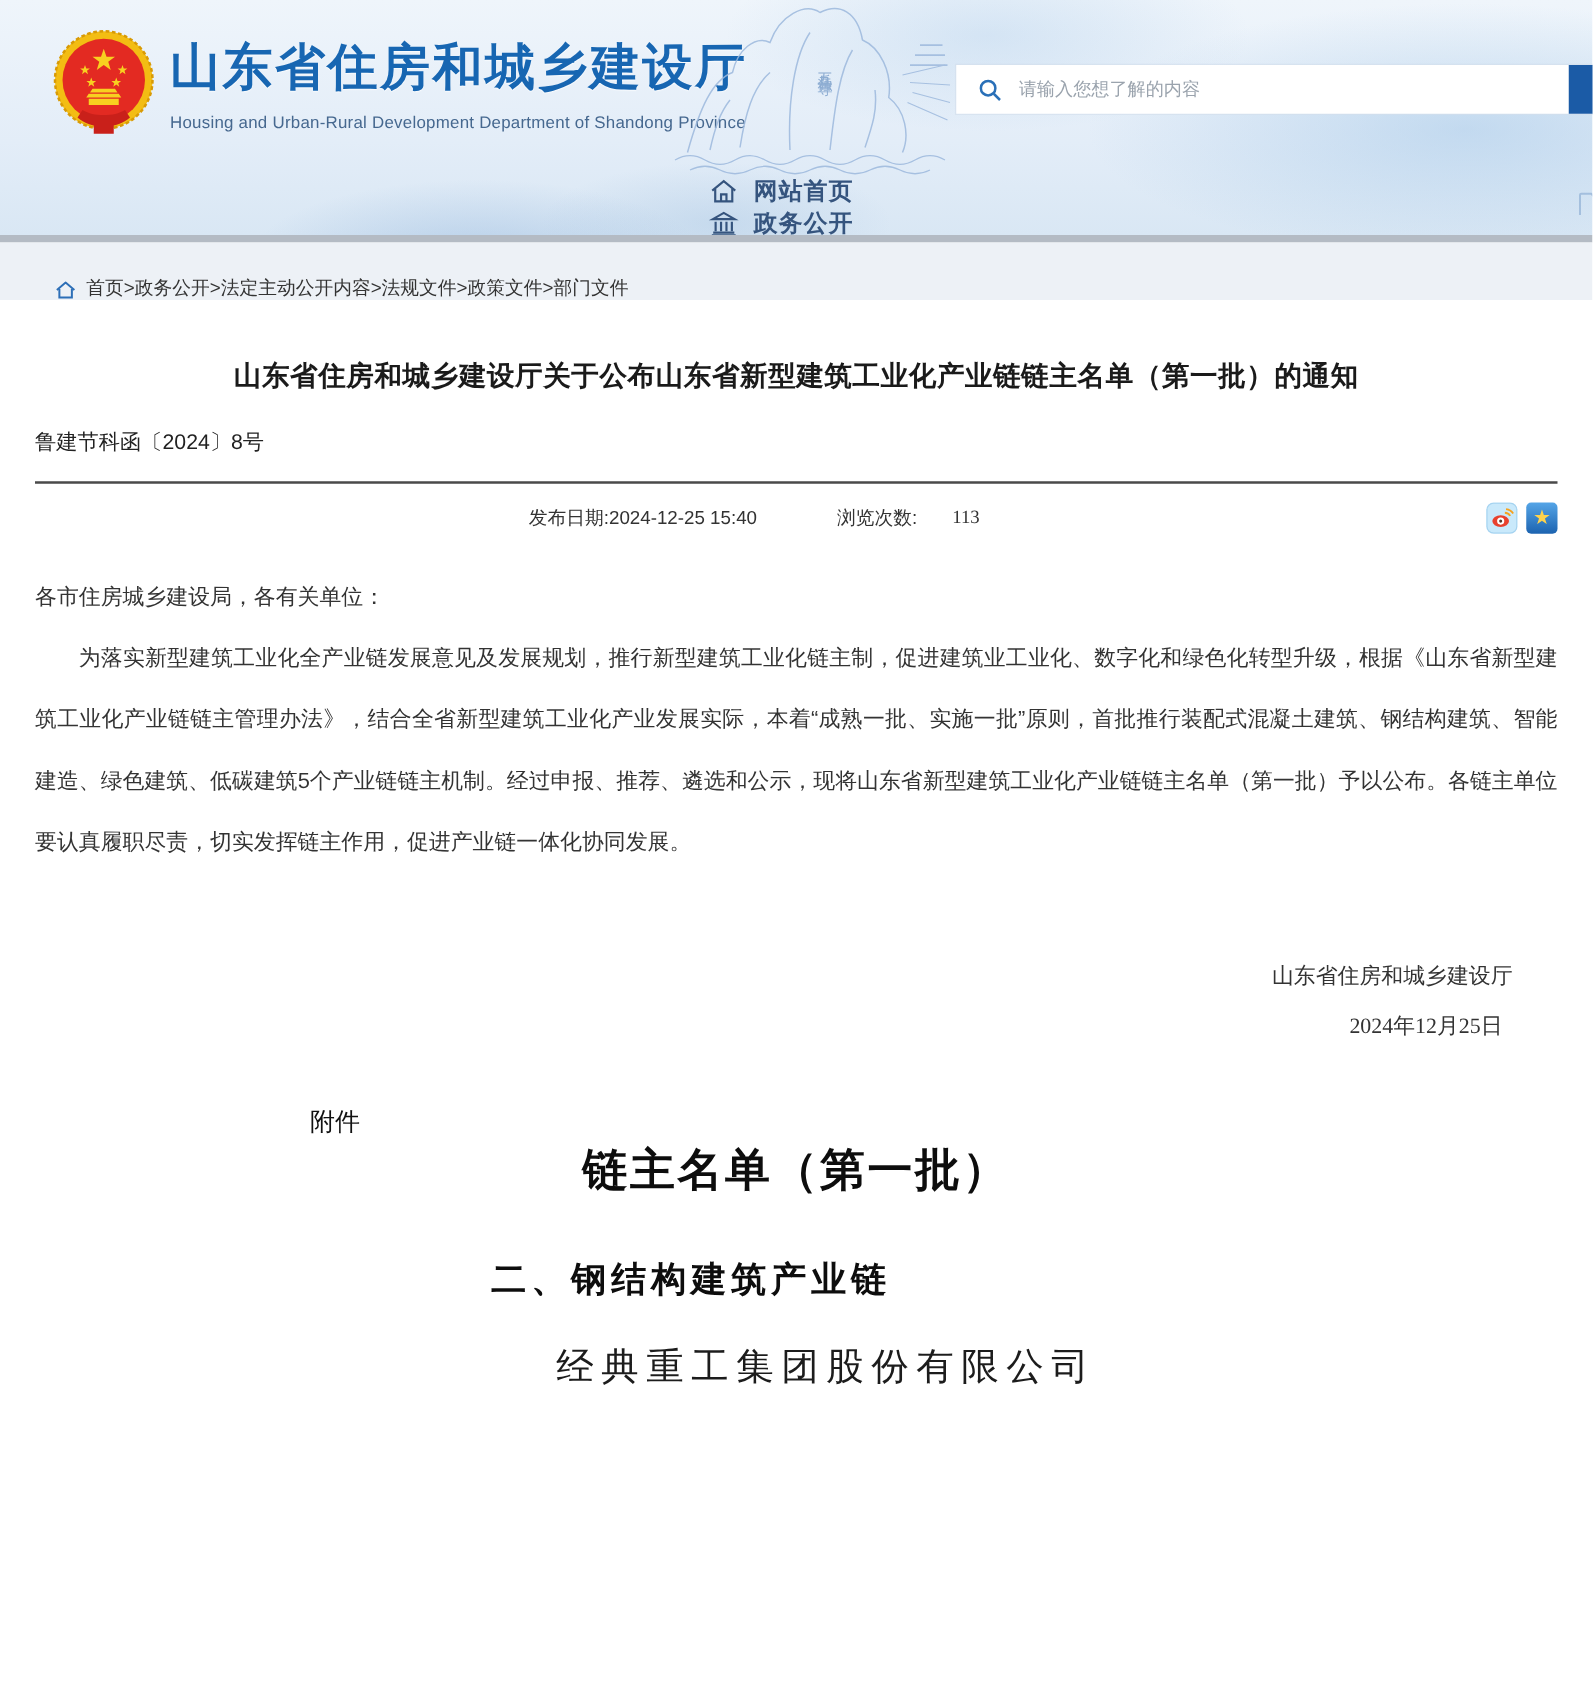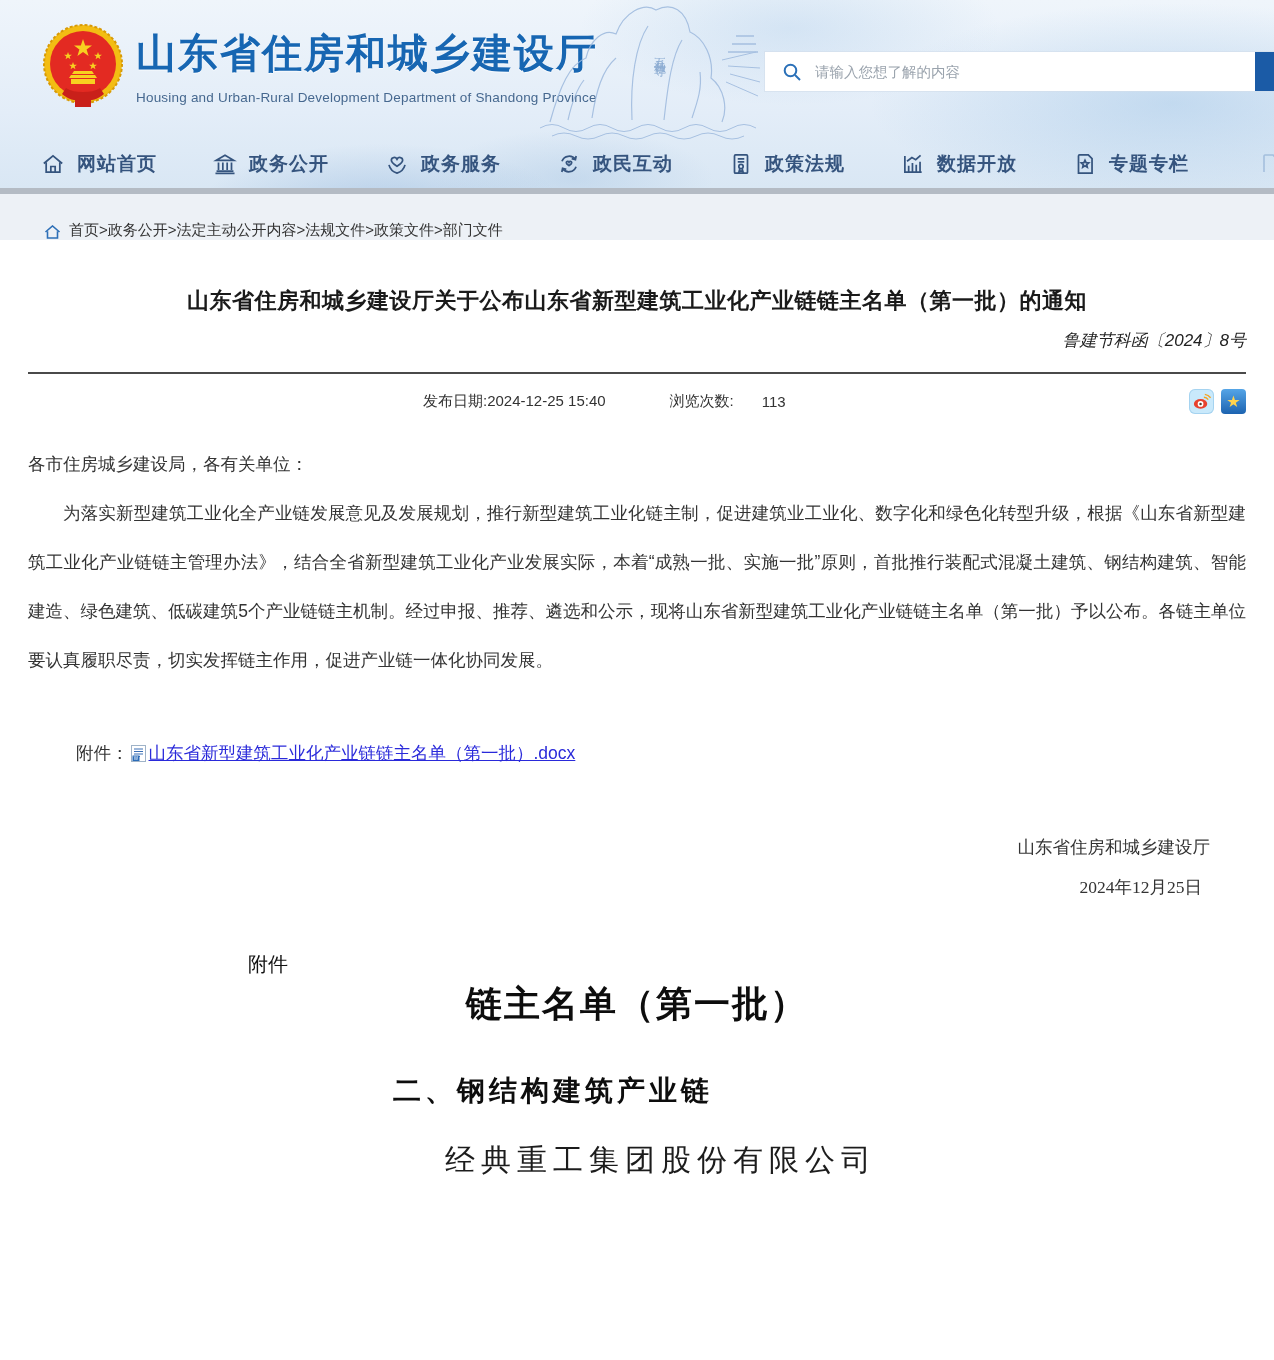--- a/index.html
+++ b/index.html
@@ -28,44 +28,44 @@
     background:#fff; display:flex; align-items:center; box-shadow:0 0 0 1px rgba(210,222,235,.6); }
   .search-icon{ margin-left:16px; flex:0 0 auto; display:flex; }
   .search-input{ flex:1; border:none; outline:none; height:100%; padding:0 12px;
     font-size:14.5px; color:#333; background:transparent; font-family:"Liberation Sans",sans-serif; }
   .search-input::placeholder{ color:#9aa3ad; }
   .search-btn{ flex:0 0 80px; height:39px; background:#1b5ba6; color:#fff; border:none;
     font-size:17px; font-weight:bold; letter-spacing:2px; cursor:pointer; }
 
   
   .nav{ position:relative; height:48px; display:flex; align-items:center;
-    padding:0 10px 0 40px; overflow:hidden; }
+    padding:0 10px 0 40px; overflow:hidden;flex-direction:column; }
   .nav-item{ display:flex; align-items:center; gap:11px; width:172px; cursor:pointer; }
   .nav-item .lbl{ font-size:19px; font-weight:bold; color:#35547e; letter-spacing:1px; }
   .nav-icon{ display:flex; }
   .nav-partial{ position:absolute; right:-10px; top:12px; width:22px; height:24px; opacity:.55; }
 
   .gray-bar{ height:6px; background:#b4bbc4; }
 
   
   .breadcrumb{ height:46px; background:#edf1f6; display:flex; align-items:flex-end;
     padding-left:44px; gap:8px; }
   .breadcrumb .bc-text{ font-size:15px; color:#333; }
 
   
   .content{ padding:0 28px; background:#fff; }
   .art-title{ text-align:center; margin-top:46px; font-size:22px; font-weight:bold;
     color:#1a1a1a; letter-spacing:.5px; }
-  .doc-number{ text-align:right; margin-top:13px; font-size:17px; color:#222;font-style:italic; }
+  .doc-number{ text-align:left; margin-top:26px; font-size:17px; color:#222; }
   .title-divider{ border:none; border-top:2px solid #4a4a4a; margin-top:20px; }
 
   .meta-row{ display:flex; align-items:center; margin-top:15px; font-size:15px; color:#333; }
   .meta-date{ margin-left:395px; }
   .meta-views-label{ margin-left:64px; }
-  .meta-views-count{ margin-left:28px; }
+  .meta-views-count{ margin-left:28px;font-family:Liberation Serif, serif; }
   .share-icons{ margin-left:auto; display:flex; gap:7px; }
   .weibo-btn{ width:25px; height:25px; border-radius:6px; background:#c9e9fb;
     display:flex; align-items:center; justify-content:center; cursor:pointer;
     box-shadow:inset 0 0 0 1px rgba(130,190,230,.5); }
   .qzone-btn{ width:25px; height:25px; border-radius:4px;
     background:linear-gradient(180deg,#55a5e7,#1c63b0);
     display:flex; align-items:center; justify-content:center; cursor:pointer;
     color:#ffd34d; font-size:16px; line-height:1; }
 
   .salutation{ margin-top:26px; font-size:17.5px; color:#333; line-height:49px; }
@@ -264,32 +264,20 @@
           <path d="M14.5 3.5a8.5 8.5 0 0 1 6 3.6" fill="none" stroke="#f6a21e" stroke-width="1.5"></path>
         </svg>
       </span>
       <span class="qzone-btn">★</span>
     </span>
   </div>
 
   <p class="salutation">各市住房城乡建设局，各有关单位：</p>
   <p class="body-para">为落实新型建筑工业化全产业链发展意见及发展规划，推行新型建筑工业化链主制，促进建筑业工业化、数字化和绿色化转型升级，根据《山东省新型建筑工业化产业链链主管理办法》，结合全省新型建筑工业化产业发展实际，本着“成熟一批、实施一批”原则，首批推行装配式混凝土建筑、钢结构建筑、智能建造、绿色建筑、低碳建筑5个产业链链主机制。经过申报、推荐、遴选和公示，现将山东省新型建筑工业化产业链链主名单（第一批）予以公布。各链主单位要认真履职尽责，切实发挥链主作用，促进产业链一体化协同发展。</p>
 
-  <div class="attachment-line">
-    <span>附件：</span>
-    <span class="doc-icon">
-      <svg width="15" height="17" viewBox="0 0 15 17">
-        <rect x="0.5" y="0.5" width="14" height="16" fill="#fff" stroke="#9fb3c8"></rect>
-        <path d="M3 4h9M3 6.5h9M3 9h9M3 11.5h6" stroke="#3a6fb5" stroke-width="1"></path>
-        <rect x="1.5" y="10.5" width="7" height="5.5" fill="#2b6cb8"></rect>
-        <text x="5" y="15" font-size="4.6" fill="#fff" text-anchor="middle">W</text>
-      </svg>
-    </span>
-    <span class="attachment-link">山东省新型建筑工业化产业链链主名单（第一批）.docx</span>
-  </div>
 
   <div class="signature-block">
     <div class="signer">山东省住房和城乡建设厅</div>
     <div class="sign-date">2024年12月25日</div>
   </div>
 
   <div class="attach-label">附件</div>
 
   <div class="attach-doc">
     <div class="doc-big-title" style="margin-top:0;">链主名单（第一批）</div>

